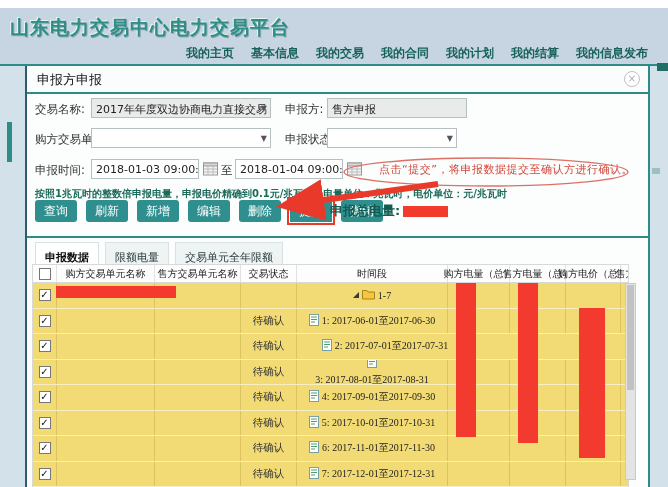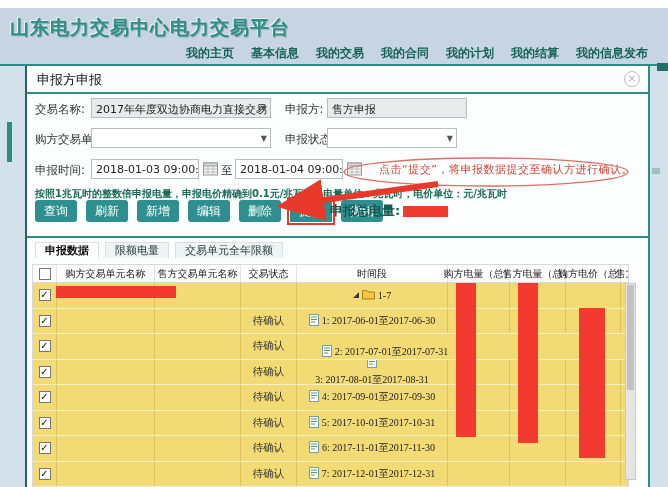--- a/index.html
+++ b/index.html
@@ -60,21 +60,21 @@
     min-width:42px;height:22px;background:#2f8e8e;color:#fff;font-size:12px;text-align:center;
     line-height:22px;border-radius:3px;padding:0 6px;box-sizing:border-box;cursor:pointer;white-space:nowrap;
   }
   .btn.hl{outline:2px solid #e8392b;outline-offset:1px;border-radius:0;}
   .total-wrap{position:absolute;left:303px;top:136px;display:flex;align-items:center;}
   .total-label{font-size:13px;font-weight:bold;color:#145c52;white-space:nowrap;}
   .redact-inline{display:inline-block;width:45px;height:11px;background:#f03b2d;margin-left:3px;}
   .sep{position:absolute;left:0;top:170px;width:100%;height:2px;background:#2e8c86;}
   
   .tabs{position:absolute;left:8px;top:176px;display:flex;gap:6px;}
-  .tab{font-size:11px;color:#2a3a3a;padding:0 9px;cursor:pointer;background:#eef4f4;border:1px solid #d8e2e2;border-bottom:none;white-space:nowrap;}
+  .tab{font-size:11px;color:#2a3a3a;padding:7px 9px;cursor:pointer;background:#eef4f4;border:1px solid #d8e2e2;border-bottom:none;white-space:nowrap;}
   .tab.active{font-weight:bold;color:#0e0e0e;background:#fff;}
   
   .tbl{position:absolute;left:5px;top:198px;width:595px;overflow:hidden;background:#fff;border:1px solid #d8d8d8;box-sizing:content-box;}
   .trow{display:flex;position:relative;}
   .thead .tcell{
     height:18px;background:#fdfdfd;border-right:1px solid #e2e2e2;border-bottom:1px solid #d8d8d8;
     font-size:10px;color:#222;display:flex;align-items:center;justify-content:center;
     white-space:nowrap;overflow:visible;box-sizing:border-box;flex:none;
   }
   .tbody .trow{height:24.5px;background:#f2db74;border-bottom:1px solid #f8efc0;}
@@ -252,21 +252,21 @@
           <div class="tcell" style="width: 55px;"></div>
           <div class="tcell" style="width: 60px;"></div>
         </div>
         <div class="trow">
           <div class="tcell" style="width: 24px;">
             <div class="cb">✓</div>
           </div>
           <div class="tcell" style="width: 98px;"></div>
           <div class="tcell" style="width: 86px;"></div>
           <div class="tcell status-cell" style="width: 56px;">待确认</div>
-          <div class="tcell period-cell" style="width: 177px; align-items: flex-end;">
+          <div class="tcell period-cell" style="width: 177px;">
             <span><svg width="10" height="12" viewBox="0 0 10 12">
                 <rect x="0.5" y="0.5" width="9" height="11" fill="#ffffff" stroke="#7aa0a0"></rect>
                 <line x1="2" y1="3" x2="8" y2="3" stroke="#49a06c"></line>
                 <line x1="2" y1="5.5" x2="8" y2="5.5" stroke="#49a06c"></line>
                 <line x1="2" y1="8" x2="6" y2="8" stroke="#49a06c"></line>
               </svg></span>
             <span class="period-text">2: 2017-07-01至2017-07-31</span>
           </div>
           <div class="tcell" style="width: 62px;"></div>
           <div class="tcell" style="width: 56px;"></div>

